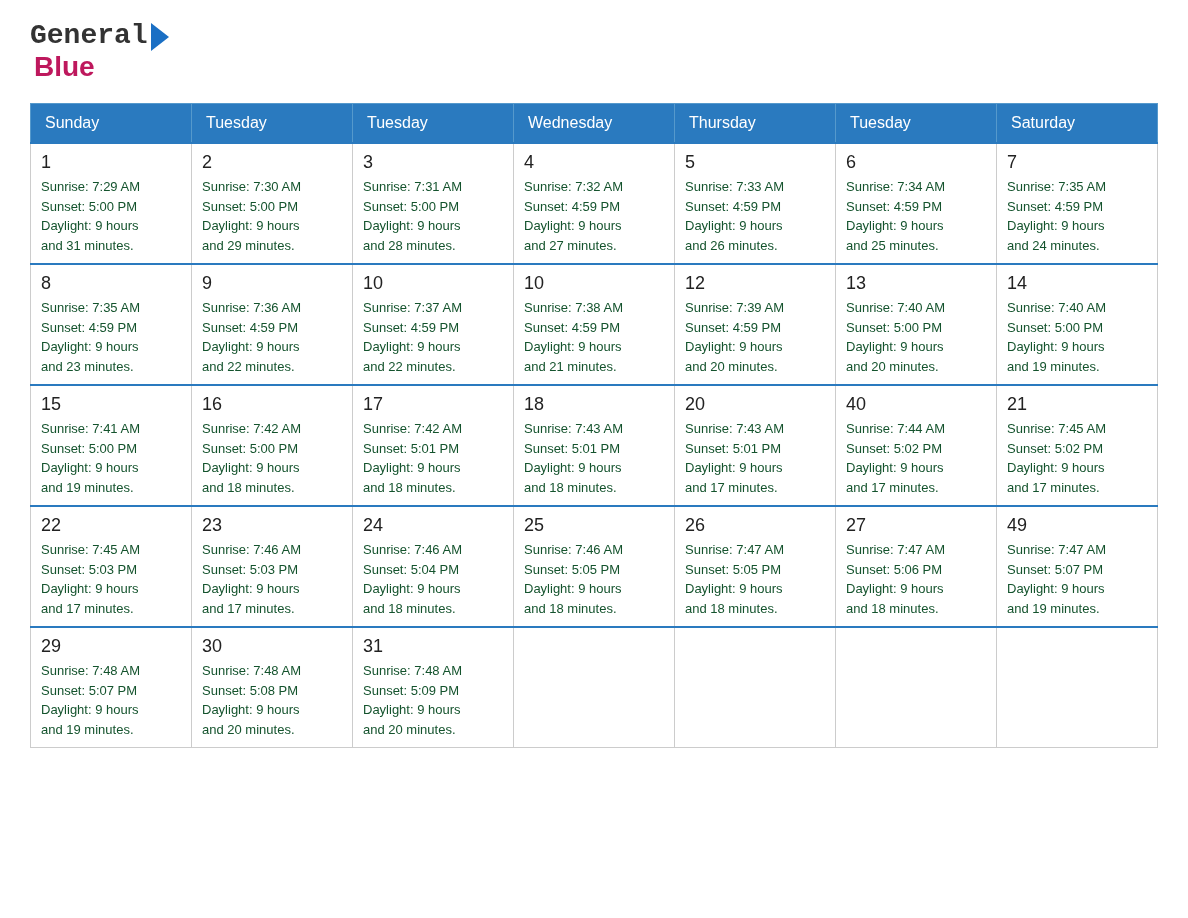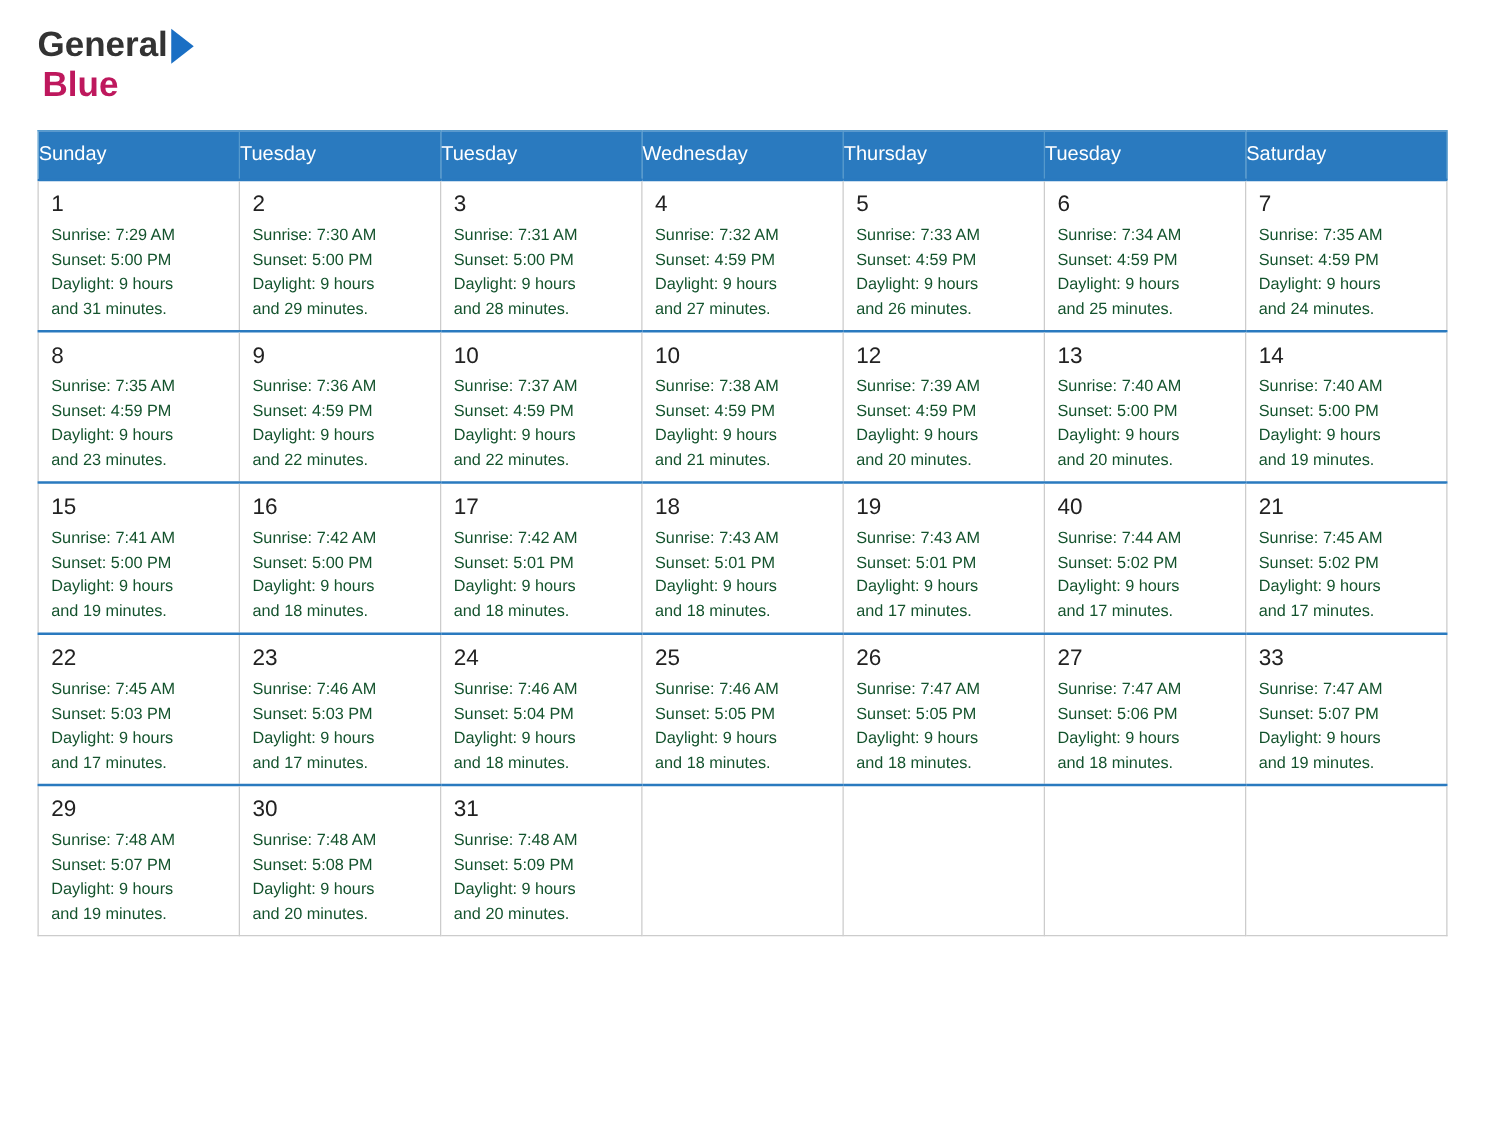--- a/index.html
+++ b/index.html
@@ -28,21 +28,21 @@
       font-size: 22px;
       color: #555;
     }
     table {
       width: 100%;
       border-collapse: collapse;
     }
     th {
       background-color: #2a7abf;
       color: #fff;
-      padding: 10px 0;
+      padding: 10px 14px;
       text-align: left;
       font-size: 16px;
       font-weight: normal;
       border: 1px solid #5599cc;
     }
     td {
       vertical-align: top;
       padding: 8px 10px;
       border: 1px solid #ccc;
       width: 14.28%;
@@ -84,21 +84,21 @@
       margin-left: 3px;
       margin-bottom: -2px;
     }
   </style>
 </head>
 <body>
 
 <div class="header">
   <div class="logo-wrapper">
     <div class="logo-row1">
-      <span style="font-size:28px;font-weight:bold;color:#333;">General</span>
+      <span style="font-size:28px;font-weight:bold;color:#333;font-family:Liberation Mono, monospace;">General</span>
       <span class="logo-arrow"></span>
     </div>
     <div>
       <span style="font-size:28px;font-weight:bold;color:#be185d;margin-left:4px;">Blue</span>
     </div>
   </div>
   <div class="title-area">
     <div class="month-title"></div>
     <div class="location-title"></div>
   </div>
@@ -188,21 +188,21 @@
         </td>
         <td>
           <span class="day-number">17</span>
           <div class="day-info">Sunrise: 7:42 AM<br>Sunset: 5:01 PM<br>Daylight: 9 hours<br>and 18 minutes.</div>
         </td>
         <td>
           <span class="day-number">18</span>
           <div class="day-info">Sunrise: 7:43 AM<br>Sunset: 5:01 PM<br>Daylight: 9 hours<br>and 18 minutes.</div>
         </td>
         <td>
-          <span class="day-number">19</span>
+          <span class="day-number">20</span>
           <div class="day-info">Sunrise: 7:43 AM<br>Sunset: 5:01 PM<br>Daylight: 9 hours<br>and 17 minutes.</div>
         </td>
         <td>
           <span class="day-number">40</span>
           <div class="day-info">Sunrise: 7:44 AM<br>Sunset: 5:02 PM<br>Daylight: 9 hours<br>and 17 minutes.</div>
         </td>
         <td>
           <span class="day-number">21</span>
           <div class="day-info">Sunrise: 7:45 AM<br>Sunset: 5:02 PM<br>Daylight: 9 hours<br>and 17 minutes.</div>
         </td>
@@ -226,21 +226,21 @@
         </td>
         <td>
           <span class="day-number">26</span>
           <div class="day-info">Sunrise: 7:47 AM<br>Sunset: 5:05 PM<br>Daylight: 9 hours<br>and 18 minutes.</div>
         </td>
         <td>
           <span class="day-number">27</span>
           <div class="day-info">Sunrise: 7:47 AM<br>Sunset: 5:06 PM<br>Daylight: 9 hours<br>and 18 minutes.</div>
         </td>
         <td>
-          <span class="day-number">33</span>
+          <span class="day-number">49</span>
           <div class="day-info">Sunrise: 7:47 AM<br>Sunset: 5:07 PM<br>Daylight: 9 hours<br>and 19 minutes.</div>
         </td>
       </tr>
       <tr>
         <td>
           <span class="day-number">29</span>
           <div class="day-info">Sunrise: 7:48 AM<br>Sunset: 5:07 PM<br>Daylight: 9 hours<br>and 19 minutes.</div>
         </td>
         <td>
           <span class="day-number">30</span>

